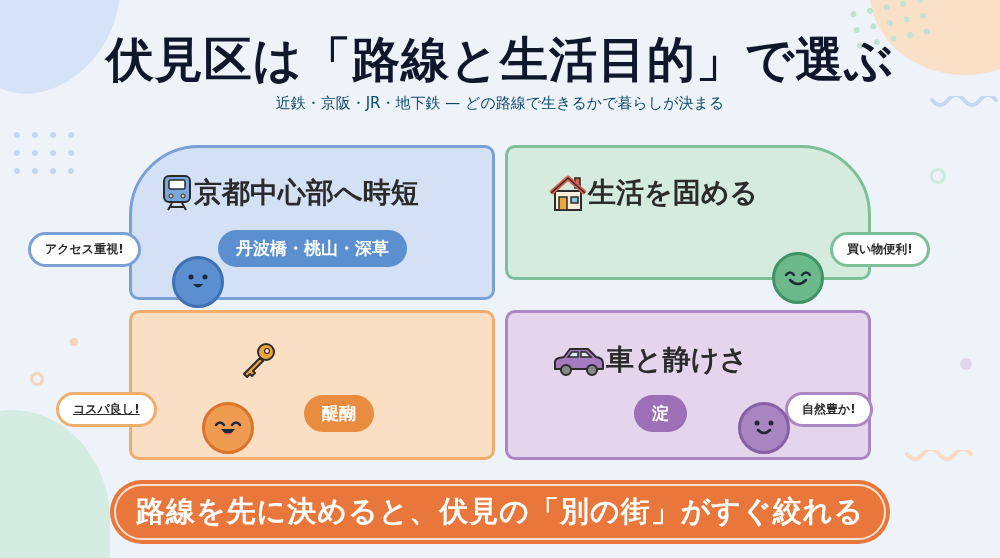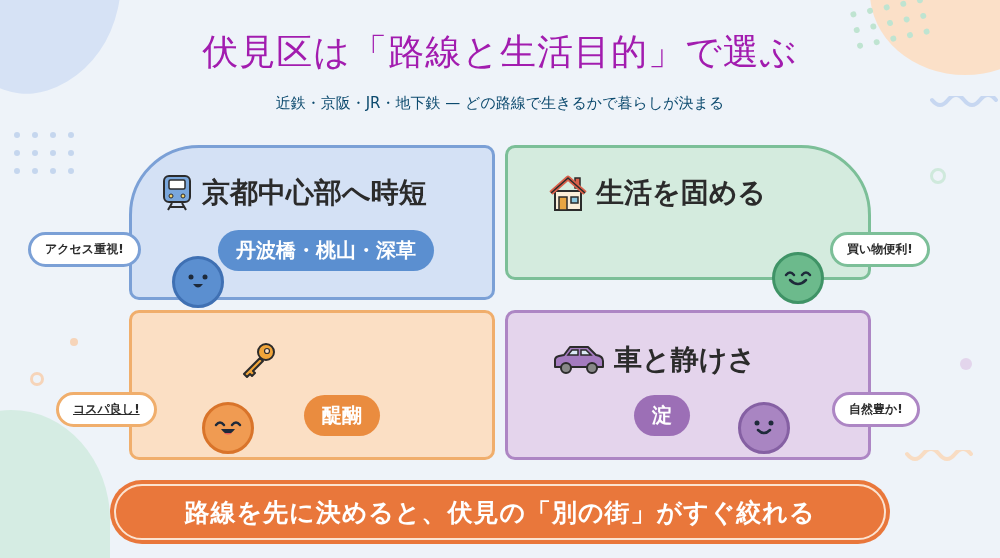--- a/index.html
+++ b/index.html
@@ -21,81 +21,81 @@
   .dots-tr { left: 853px; top: 4px; grid-template-columns: repeat(5, 6px); gap: 10px 11px; transform: rotate(-12deg); }
   .dots-tr span { background: #bfe4d1; }
   .ring { position: absolute; border-radius: 50%; }
   .ring-green { left: 930px; top: 168px; width: 16px; height: 16px; border: 3px solid #cfe9dc; }
   .ring-orange { left: 30px; top: 372px; width: 14px; height: 14px; border: 3px solid #f6d4b9; }
   .dot-orange { left: 70px; top: 338px; width: 8px; height: 8px; border-radius: 50%; background: #f6d4b9; position:absolute; }
   .dot-purple { left: 960px; top: 358px; width: 12px; height: 12px; border-radius: 50%; background: #e3d5ec; position:absolute; }
 
   .title {
     position: absolute; left: 0; right: 0; top: 28px;
-    text-align: center; font-size: 36px; font-weight: normal; color: #a21caf;
+    text-align: center; font-size: 48px; font-weight: bold; color: #0f172a;
     letter-spacing: 1px;
   }
   .subtitle {
     position: absolute; left: 0; right: 0; top: 94px;
     text-align: center; font-size: 15px; color: #0c4a6e;
   }
 
   .card {
     position: absolute; border: 3px solid; border-radius: 10px;
   }
   .card-blue { left: 129px; top: 145px; width: 366px; height: 155px; background: #d4e1f5; border-color: #7ba0d6; border-top-left-radius: 70px; }
   .card-green { left: 505px; top: 145px; width: 366px; height: 135px; background: #d4ebde; border-color: #7cbf98; border-top-right-radius: 70px; }
   .card-orange { left: 129px; top: 310px; width: 366px; height: 150px; background: #fbdfc4; border-color: #f0ae6c; }
   .card-purple { left: 505px; top: 310px; width: 366px; height: 150px; background: #e4d4ec; border-color: #ad86c4; text-decoration: underline; }
 
   .card-head {
-    position: absolute; display: flex; align-items: center; gap: 8px;
+    position: absolute; display: flex; align-items: flex-end; 
     font-size: 28px; font-weight: bold; color: #2b2b2b; white-space: nowrap;
   }
   .card-blue .card-head { left: 28px; top: 26px; }
   .card-green .card-head { left: 40px; top: 26px; }
   .card-orange .card-head { left: 108px; top: 28px; }
   .card-purple .card-head { left: 44px; top: 28px; }
 
   .pill {
-    position: absolute; color: #fff; font-weight: bold; font-size: 20px;
+    position: absolute; color: #fff; font-weight: bold; font-size: 17px;
     border-radius: 22px; padding: 7px 18px; white-space: nowrap;
   }
   .card-blue .pill { left: 86px; top: 82px; background: #5b8fd0; }
   .card-green .pill { left: 74px; top: 82px; background: #5aa97c; }
   .card-orange .pill { left: 172px; top: 82px; background: #ea8c3f; }
   .card-purple .pill { left: 126px; top: 82px; background: #9c6fb6; }
 
   .bubble {
     position: absolute; background: #fff; border: 3px solid; border-radius: 24px;
     padding: 6px 14px; font-size: 12px; font-weight: bold; color: #2b2b2b; white-space: nowrap;
   }
   .b-blue { left: 28px; top: 232px; border-color: #7ba0d6; }
   .b-green { left: 830px; top: 232px; border-color: #7cbf98; }
   .b-orange { left: 56px; top: 392px; border-color: #f0ae6c; text-decoration: underline; }
-  .b-purple { left: 832px; top: 392px; border-color: #ad86c4; }
+  .b-purple { left: 785px; top: 392px; border-color: #ad86c4; }
 
   .face {
     position: absolute; width: 52px; height: 52px; border-radius: 50%;
     border: 3px solid; display: flex; align-items: center; justify-content: center;
   }
   .f-blue { left: 172px; top: 256px; background: #5b8fd0; border-color: #3f70b3; }
   .f-green { left: 772px; top: 252px; background: #6cba8c; border-color: #3f9366; }
   .f-orange { left: 202px; top: 402px; background: #f09b52; border-color: #d9742a; }
   .f-purple { left: 738px; top: 402px; background: #a985c2; border-color: #8560a3; }
 
   .footer-btn {
     position: absolute; left: 110px; top: 480px; width: 780px; height: 64px;
     background: #e9773b; border-radius: 32px; display: flex; align-items: center; justify-content: center;
     padding: 4px;
   }
   .footer-inner {
     width: 100%; height: 100%; border: 2px solid #fbe3d1; border-radius: 28px;
     display: flex; align-items: center; justify-content: center;
-    color: #fff; font-size: 25px; font-weight: bold; letter-spacing: 1px;
+    color: #fff; font-size: 29px; font-weight: bold; letter-spacing: 1px;
   }
   .wave { position: absolute; }
 </style>
 </head>
 <body>
 
 <div class="deco blob-tl"></div>
 <div class="deco blob-tr"></div>
 <div class="deco blob-bl"></div>
 <div class="dots dots-left deco">

